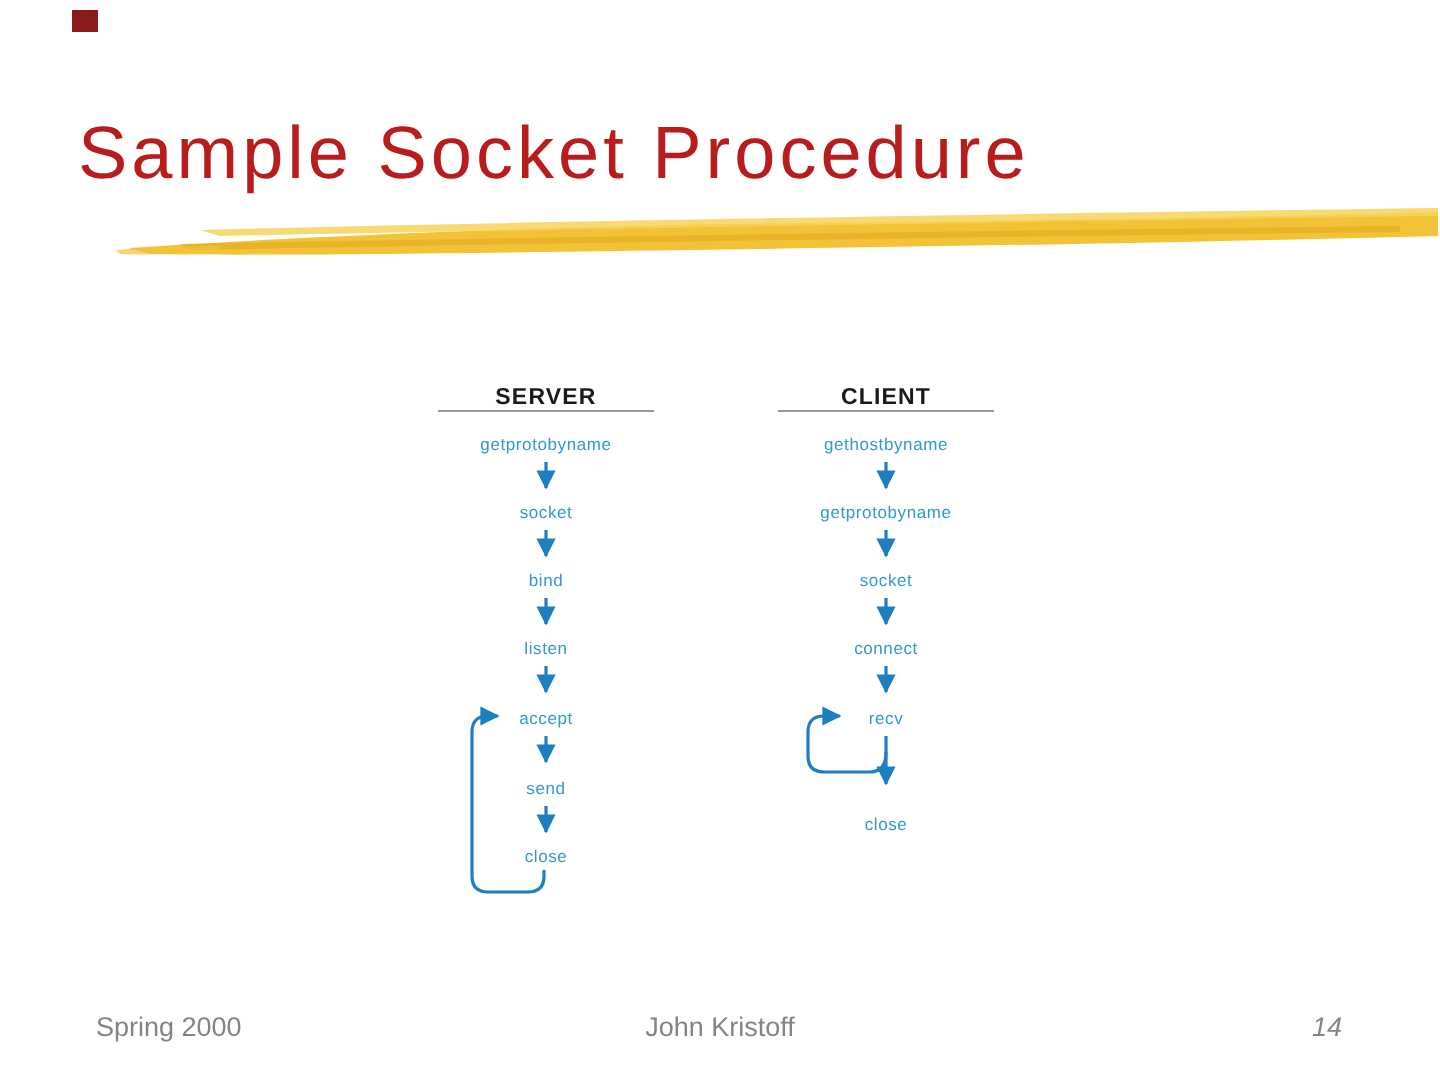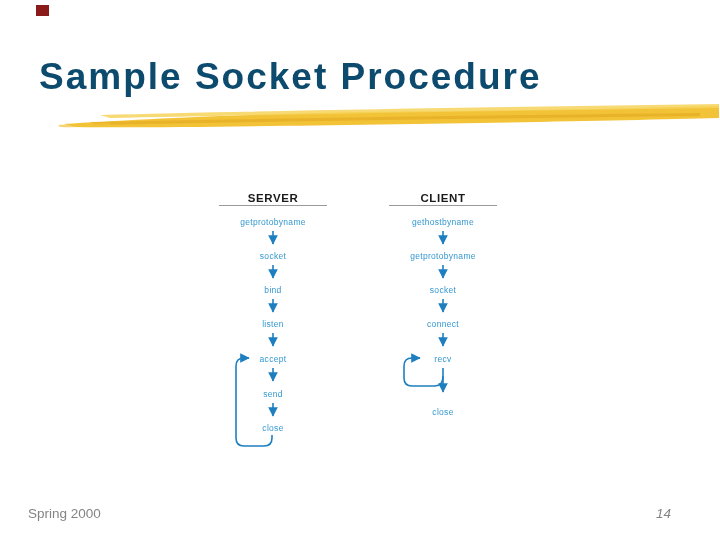--- a/index.html
+++ b/index.html
@@ -9,35 +9,35 @@
     background:#ffffff;
     overflow:hidden;
     font-family:"Liberation Sans", sans-serif;
   }
   .accent-square{
     position:absolute;left:36px;top:5px;
     width:13px;height:11px;
   }
   .title{
     position:absolute;left:39px;top:56px;
-    font-size:37px;font-weight:bold;color:#0c4a6e;
+    font-size:37px;font-weight:normal;color:#b91c1c;
     letter-spacing:2px;white-space:nowrap;
     font-family:"Liberation Sans", sans-serif;
   }
   .brush{position:absolute;left:0;top:98px;}
   .diagram{position:absolute;left:0;top:0;}
   .diagram text{font-family:"Liberation Sans", sans-serif;}
   .col-header{font-size:11.5px;font-weight:bold;letter-spacing:0.6px;fill:#1a1a1a;}
   .step{font-size:8.5px;letter-spacing:0.3px;}
   .footer-item{
     position:absolute;top:506px;
     font-size:13.5px;color:#848484;
     font-family:"Liberation Sans", sans-serif;
   }
-  .footer-left{left:28px;}
+  .footer-left{left:48px;}
   .footer-center{left:0;right:0;text-align:center;}
   .footer-right{right:49px;font-style:italic;}
 </style>
 </head>
 <body>
 
 <div class="slide">
 
   <div class="accent-square" style="background:#8B1A1A;"></div>
 
@@ -96,15 +96,16 @@
       <line x1="443" y1="231" x2="443" y2="244" marker-end="url(#arrowhead)"></line>
       <line x1="443" y1="265" x2="443" y2="278" marker-end="url(#arrowhead)"></line>
       <line x1="443" y1="299" x2="443" y2="312" marker-end="url(#arrowhead)"></line>
       <line x1="443" y1="333" x2="443" y2="346" marker-end="url(#arrowhead)"></line>
       <line x1="443" y1="368" x2="443" y2="392" marker-end="url(#arrowhead)"></line>
       <path d="M443 376 Q443 386 435 386 L412 386 Q404 386 404 378 L404 366 Q404 358 412 358 L420 358" marker-end="url(#arrowhead)"></path>
     </g>
   </svg>
 
   <div class="footer-item footer-left">Spring 2000</div>
+  <div class="footer-item footer-center">John Kristoff</div>
   <div class="footer-item footer-right">14</div>
 
 </div>
 
 </body></html>

